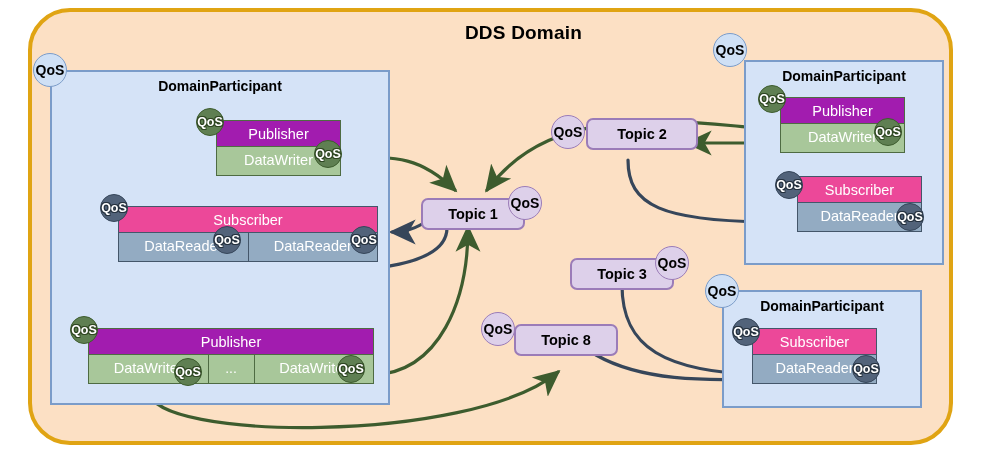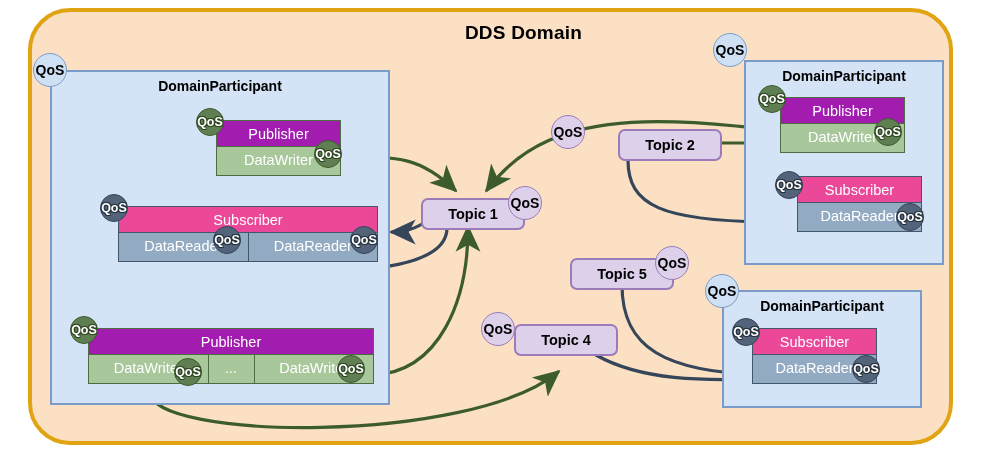--- a/index.html
+++ b/index.html
@@ -195,22 +195,22 @@
     <div class="row">
       <div class="cell">DataReader</div>
     </div>
   </div>
   <div class="qos slate sm" style="left:732px;top:318px;">QoS</div>
   <div class="qos slate sm" style="left:852px;top:355px;">QoS</div>
 
   <div class="topic" style="left:421px;top:198px;width:104px;">Topic 1</div>
   <div class="qos purple" style="left:508px;top:186px;">QoS</div>
 
-  <div class="topic" style="left:586px;top:129px;width:104px;margin-left:32px;">Topic 2</div>
+  <div class="topic" style="left:586px;top:118px;width:112px;">Topic 2</div>
   <div class="qos purple" style="left:551px;top:115px;">QoS</div>
 
-  <div class="topic" style="left:570px;top:258px;width:104px;">Topic 5</div>
+  <div class="topic" style="left:570px;top:258px;width:104px;">Topic 3</div>
   <div class="qos purple" style="left:655px;top:246px;">QoS</div>
 
-  <div class="topic" style="left:514px;top:324px;width:104px;">Topic 4</div>
+  <div class="topic" style="left:514px;top:324px;width:104px;">Topic 8</div>
   <div class="qos purple" style="left:481px;top:312px;">QoS</div>
 
 </div>
 
 </body></html>

